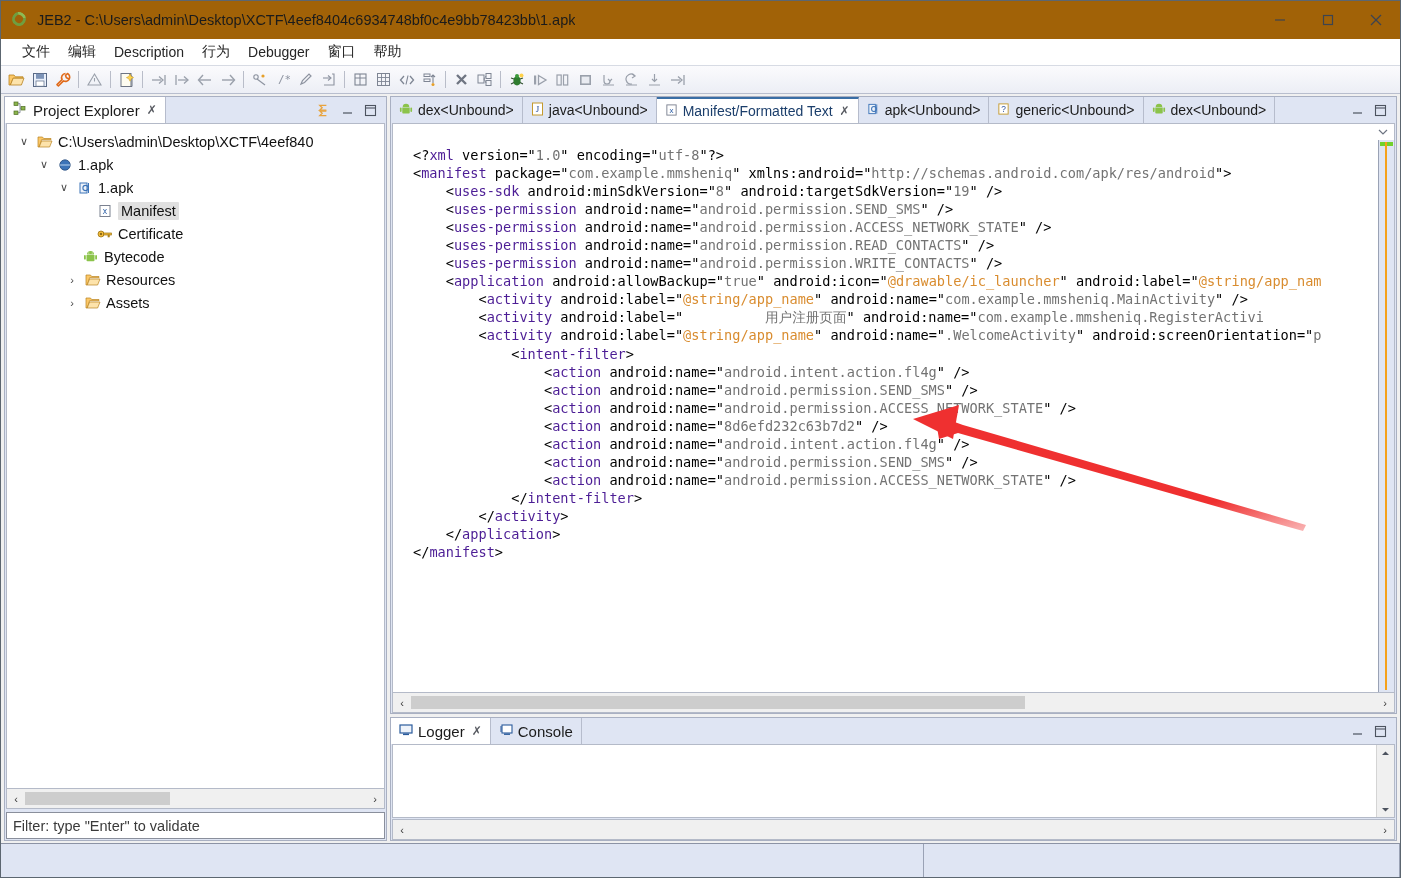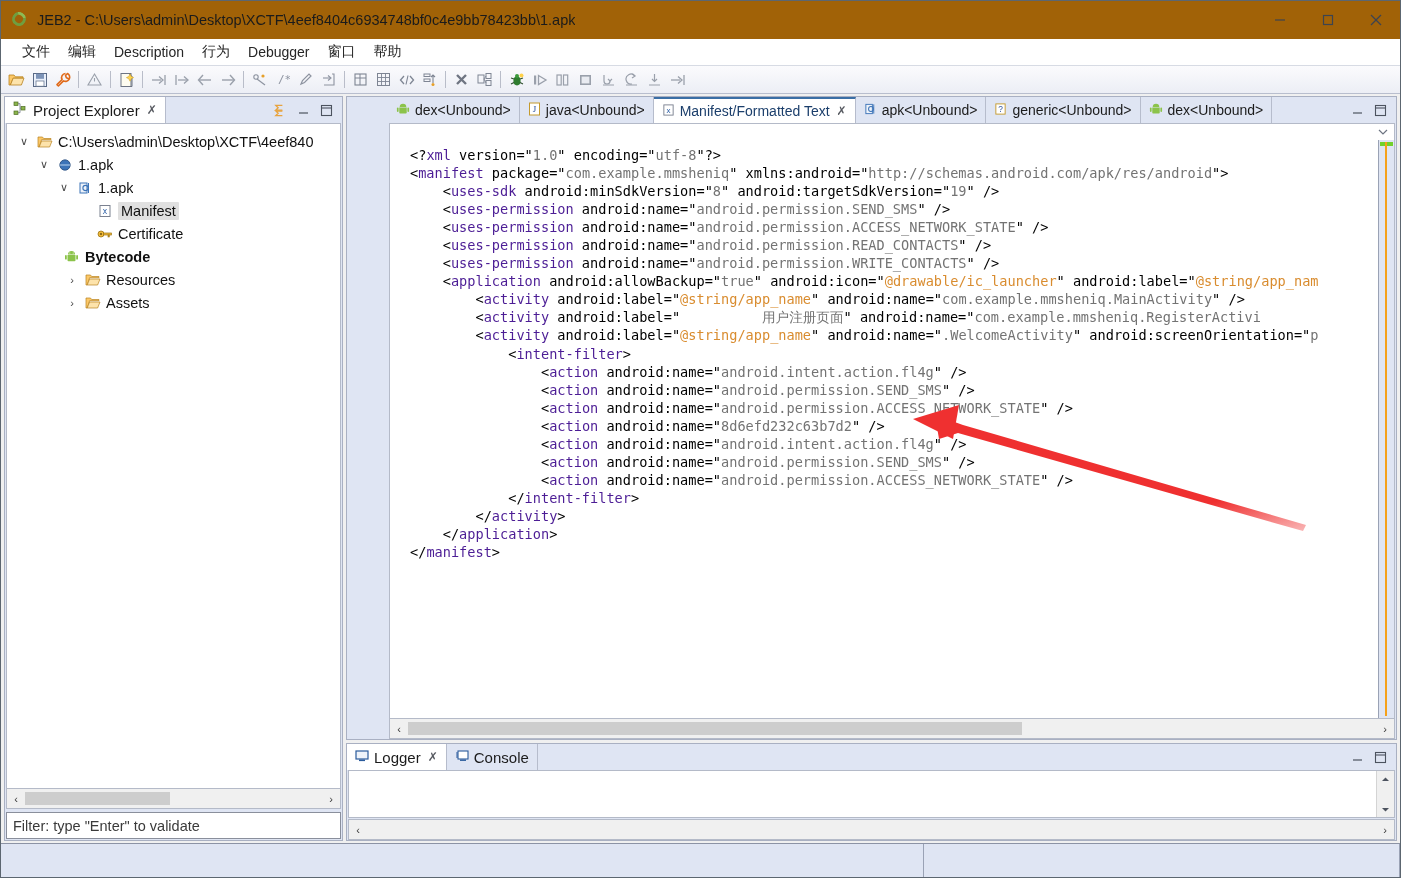--- a/index.html
+++ b/index.html
@@ -103,21 +103,21 @@
 
   
   .body {
     flex: 1 1 auto;
     display: flex;
     min-height: 0;
     background: #f0f0f0;
     padding: 0;
   }
   .left-pane {
-    width: 344px;
+    width: 388px;
     display: flex;
     flex-direction: column;
     min-height: 0;
     padding: 2px 2px 2px 3px;
     box-sizing: border-box;
   }
   .right-pane {
     flex: 1 1 auto;
     display: flex;
     flex-direction: column;
@@ -249,21 +249,20 @@
 
   
   .editor-outer {
     flex: 1 1 auto;
     display: flex;
     flex-direction: column;
     min-height: 0;
     border: 1px solid #a9b0c2;
     background: #dfe5f3;
     box-sizing: border-box;
-    padding-left: 41px;
   }
   .editor-topbar {
     height: 16px;
     background: #ffffff;
     border-left: 1px solid #b4bac8;
     border-right: 1px solid #b4bac8;
     border-top: 1px solid #b4bac8;
     display: flex;
     justify-content: flex-end;
     align-items: center;
@@ -341,21 +340,21 @@
     color: #141414;
     border-right: 1px solid #b6bccc;
     background: #dfe5f3;
     white-space: nowrap;
     cursor: default;
   }
   .btab.active { background: #ffffff; }
 
   
   .console-view {
-    height: 98px;
+    height: 124px;
     display: flex;
     flex-direction: column;
     flex: 0 0 auto;
     background: #dfe5f3;
     border: 1px solid #a9b0c2;
     box-sizing: border-box;
     margin-top: 3px;
   }
   .console-body {
     flex: 1 1 auto;
@@ -712,21 +711,21 @@
               <span class="ticon">
                 <svg width="16" height="12" viewBox="0 0 16 12">
                     <circle cx="4" cy="6" r="3" fill="#f0b93a" stroke="#9c7413" stroke-width=".8"></circle>
                     <circle cx="4" cy="6" r="1" fill="#6b5210"></circle>
                     <rect x="6.5" y="5" width="8" height="2" fill="#f0b93a" stroke="#9c7413" stroke-width=".7"></rect>
                     <rect x="11" y="7" width="1.4" height="2" fill="#f0b93a" stroke="#9c7413" stroke-width=".6"></rect>
                   </svg>
               </span>
               <span class="tlabel">Certificate</span>
             </div>
-            <div class="tnode" style="padding-left:37px;font-weight:bold;">
+            <div class="tnode" style="padding-left:56px;">
               <span class="twist"></span>
               <span class="ticon">
                 <svg width="15" height="15" viewBox="0 0 15 15">
                     <path d="M3.5 6h8v5.2a1 1 0 01-1 1h-6a1 1 0 01-1-1z" fill="#8bc34a"></path>
                     <path d="M4 5.4a3.5 3.5 0 017 0z" fill="#8bc34a"></path>
                     <rect x="1" y="6" width="1.8" height="4.6" rx=".9" fill="#8bc34a"></rect>
                     <rect x="12.2" y="6" width="1.8" height="4.6" rx=".9" fill="#8bc34a"></rect>
                     <circle cx="5.8" cy="4" r=".5" fill="#fff"></circle>
                     <circle cx="9.2" cy="4" r=".5" fill="#fff"></circle>
                   </svg>

